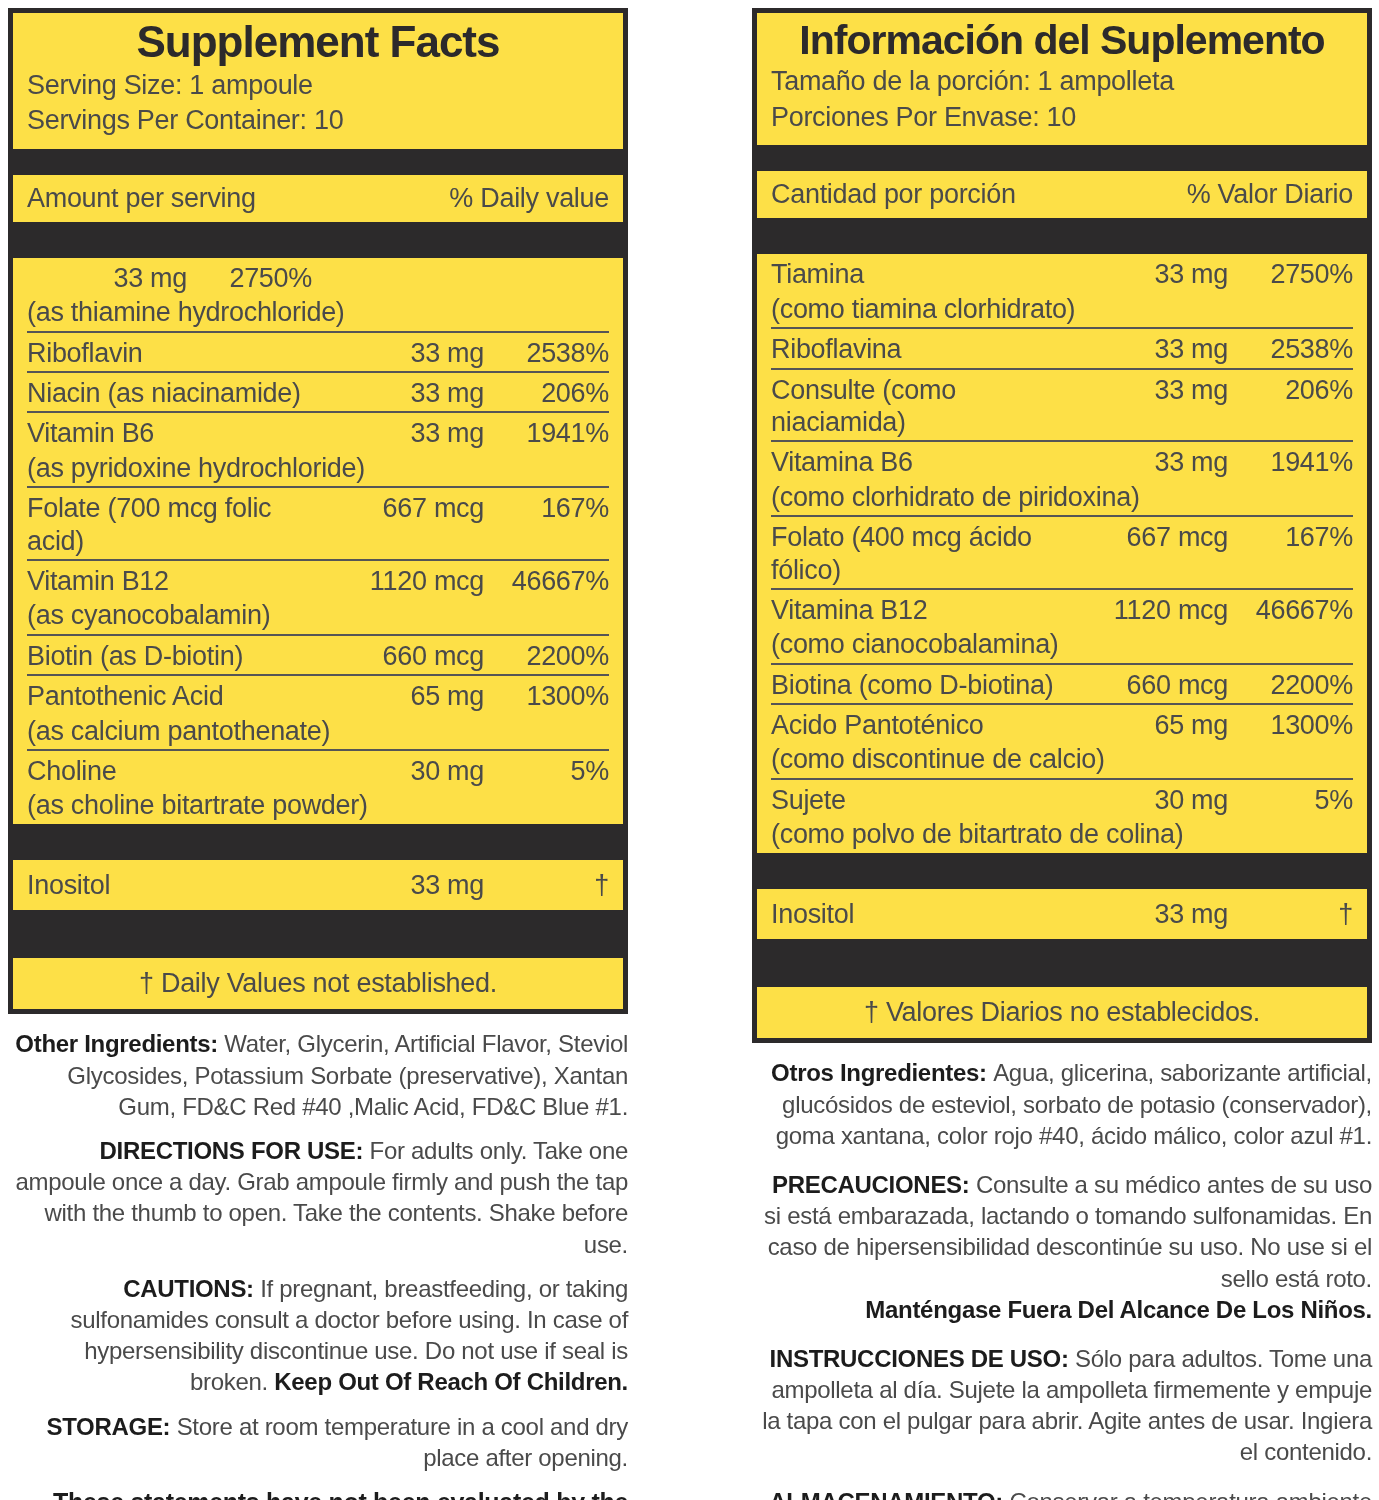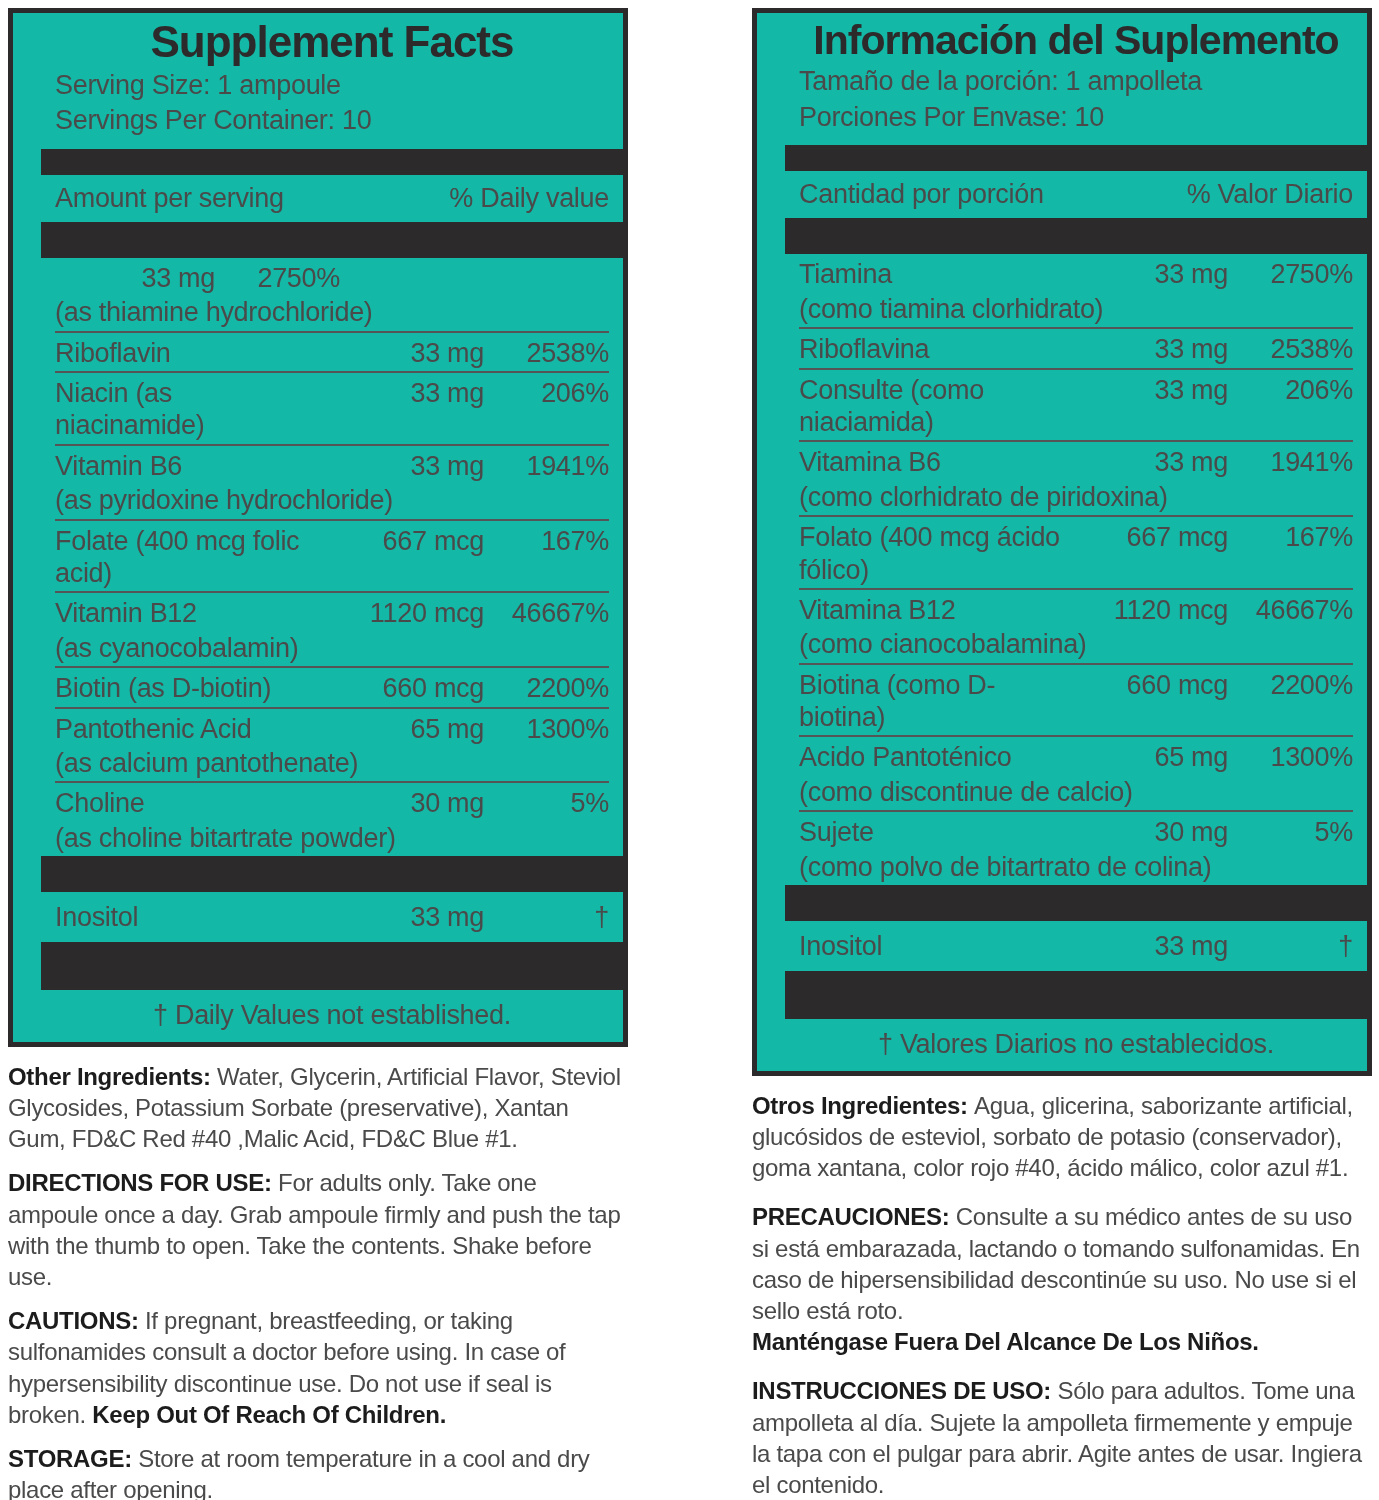--- a/index.html
+++ b/index.html
@@ -1,21 +1,21 @@
 <!DOCTYPE html>
 <html><head>
 <meta charset="utf-8">
 <style>
   html,body{margin:0;padding:0;background:#ffffff;}
   .page{position:relative;width:1379px;height:1500px;background:#fff;
         font-family:"Liberation Sans", sans-serif;color:#464646;letter-spacing:-0.3px;}
   .panel{position:absolute;top:8px;width:620px;}
   #panel-0{left:8px;}
   #panel-1{left:752px;}
-  .factbox{border:5px solid #2c2a2b;background:#14b8a6;padding-left:28px;}
+  .factbox{border:5px solid #2c2a2b;background:#fde047;}
   .fb-head{padding:4px 14px 10px;}
   .fb-title{font-size:44px;font-weight:bold;text-align:center;color:#2c2a2b;
             letter-spacing:-1px;line-height:1.15;}
   #panel-1 .fb-title{font-size:41px;}
   .fb-serving{font-size:27px;line-height:1.32;color:#4a4a4a;}
   .bar{background:#2c2a2b;}
   .bar-1{height:26px;}
   .bar-2{height:36px;}
   .bar-3{height:36px;}
   .bar-4{height:48px;}
@@ -26,21 +26,21 @@
   .entry:last-child{border-bottom:none;}
   .line1{display:flex;}
   .nm{flex:1;}
   .amt{width:160px;text-align:right;}
   .dv{width:125px;text-align:right;}
   .entry,.inorow,.footnote{font-size:27px;line-height:1.2;color:#4a4a4a;}
   .sub{line-height:1.2;padding-top:2px;}
   .inorow{display:flex;padding:9px 14px;}
   .footnote{padding:9px 14px 10px;text-align:center;}
   .paras{margin-top:14px;font-size:24px;line-height:1.3;color:#4a4a4a;}
-  .paras p{margin:0 0 13px;}
+  .paras p{margin:0 0 13px;text-align:right;}
   #panel-1 .paras p{margin:0 0 18px;}
   .paras b{color:#1c1c1c;letter-spacing:-0.3px;}
   .para-final{font-weight:bold;color:#1c1c1c;font-size:25px;}
 </style>
 </head>
 <body>
 
 <div class="page">
 
   <section class="panel" id="panel-0">
@@ -81,21 +81,21 @@
           <div class="entry">
             <div class="line1">
               <span class="nm">Vitamin B6</span>
               <span class="amt">33 mg</span>
               <span class="dv">1941%</span>
             </div>
             <div class="sub">(as pyridoxine hydrochloride)</div>
           </div>
           <div class="entry">
             <div class="line1">
-              <span class="nm">Folate (400 mcg folic acid)</span>
+              <span class="nm">Folate (700 mcg folic acid)</span>
               <span class="amt">667 mcg</span>
               <span class="dv">167%</span>
             </div>
           </div>
           <div class="entry">
             <div class="line1">
               <span class="nm">Vitamin B12</span>
               <span class="amt">1120 mcg</span>
               <span class="dv">46667%</span>
             </div>

